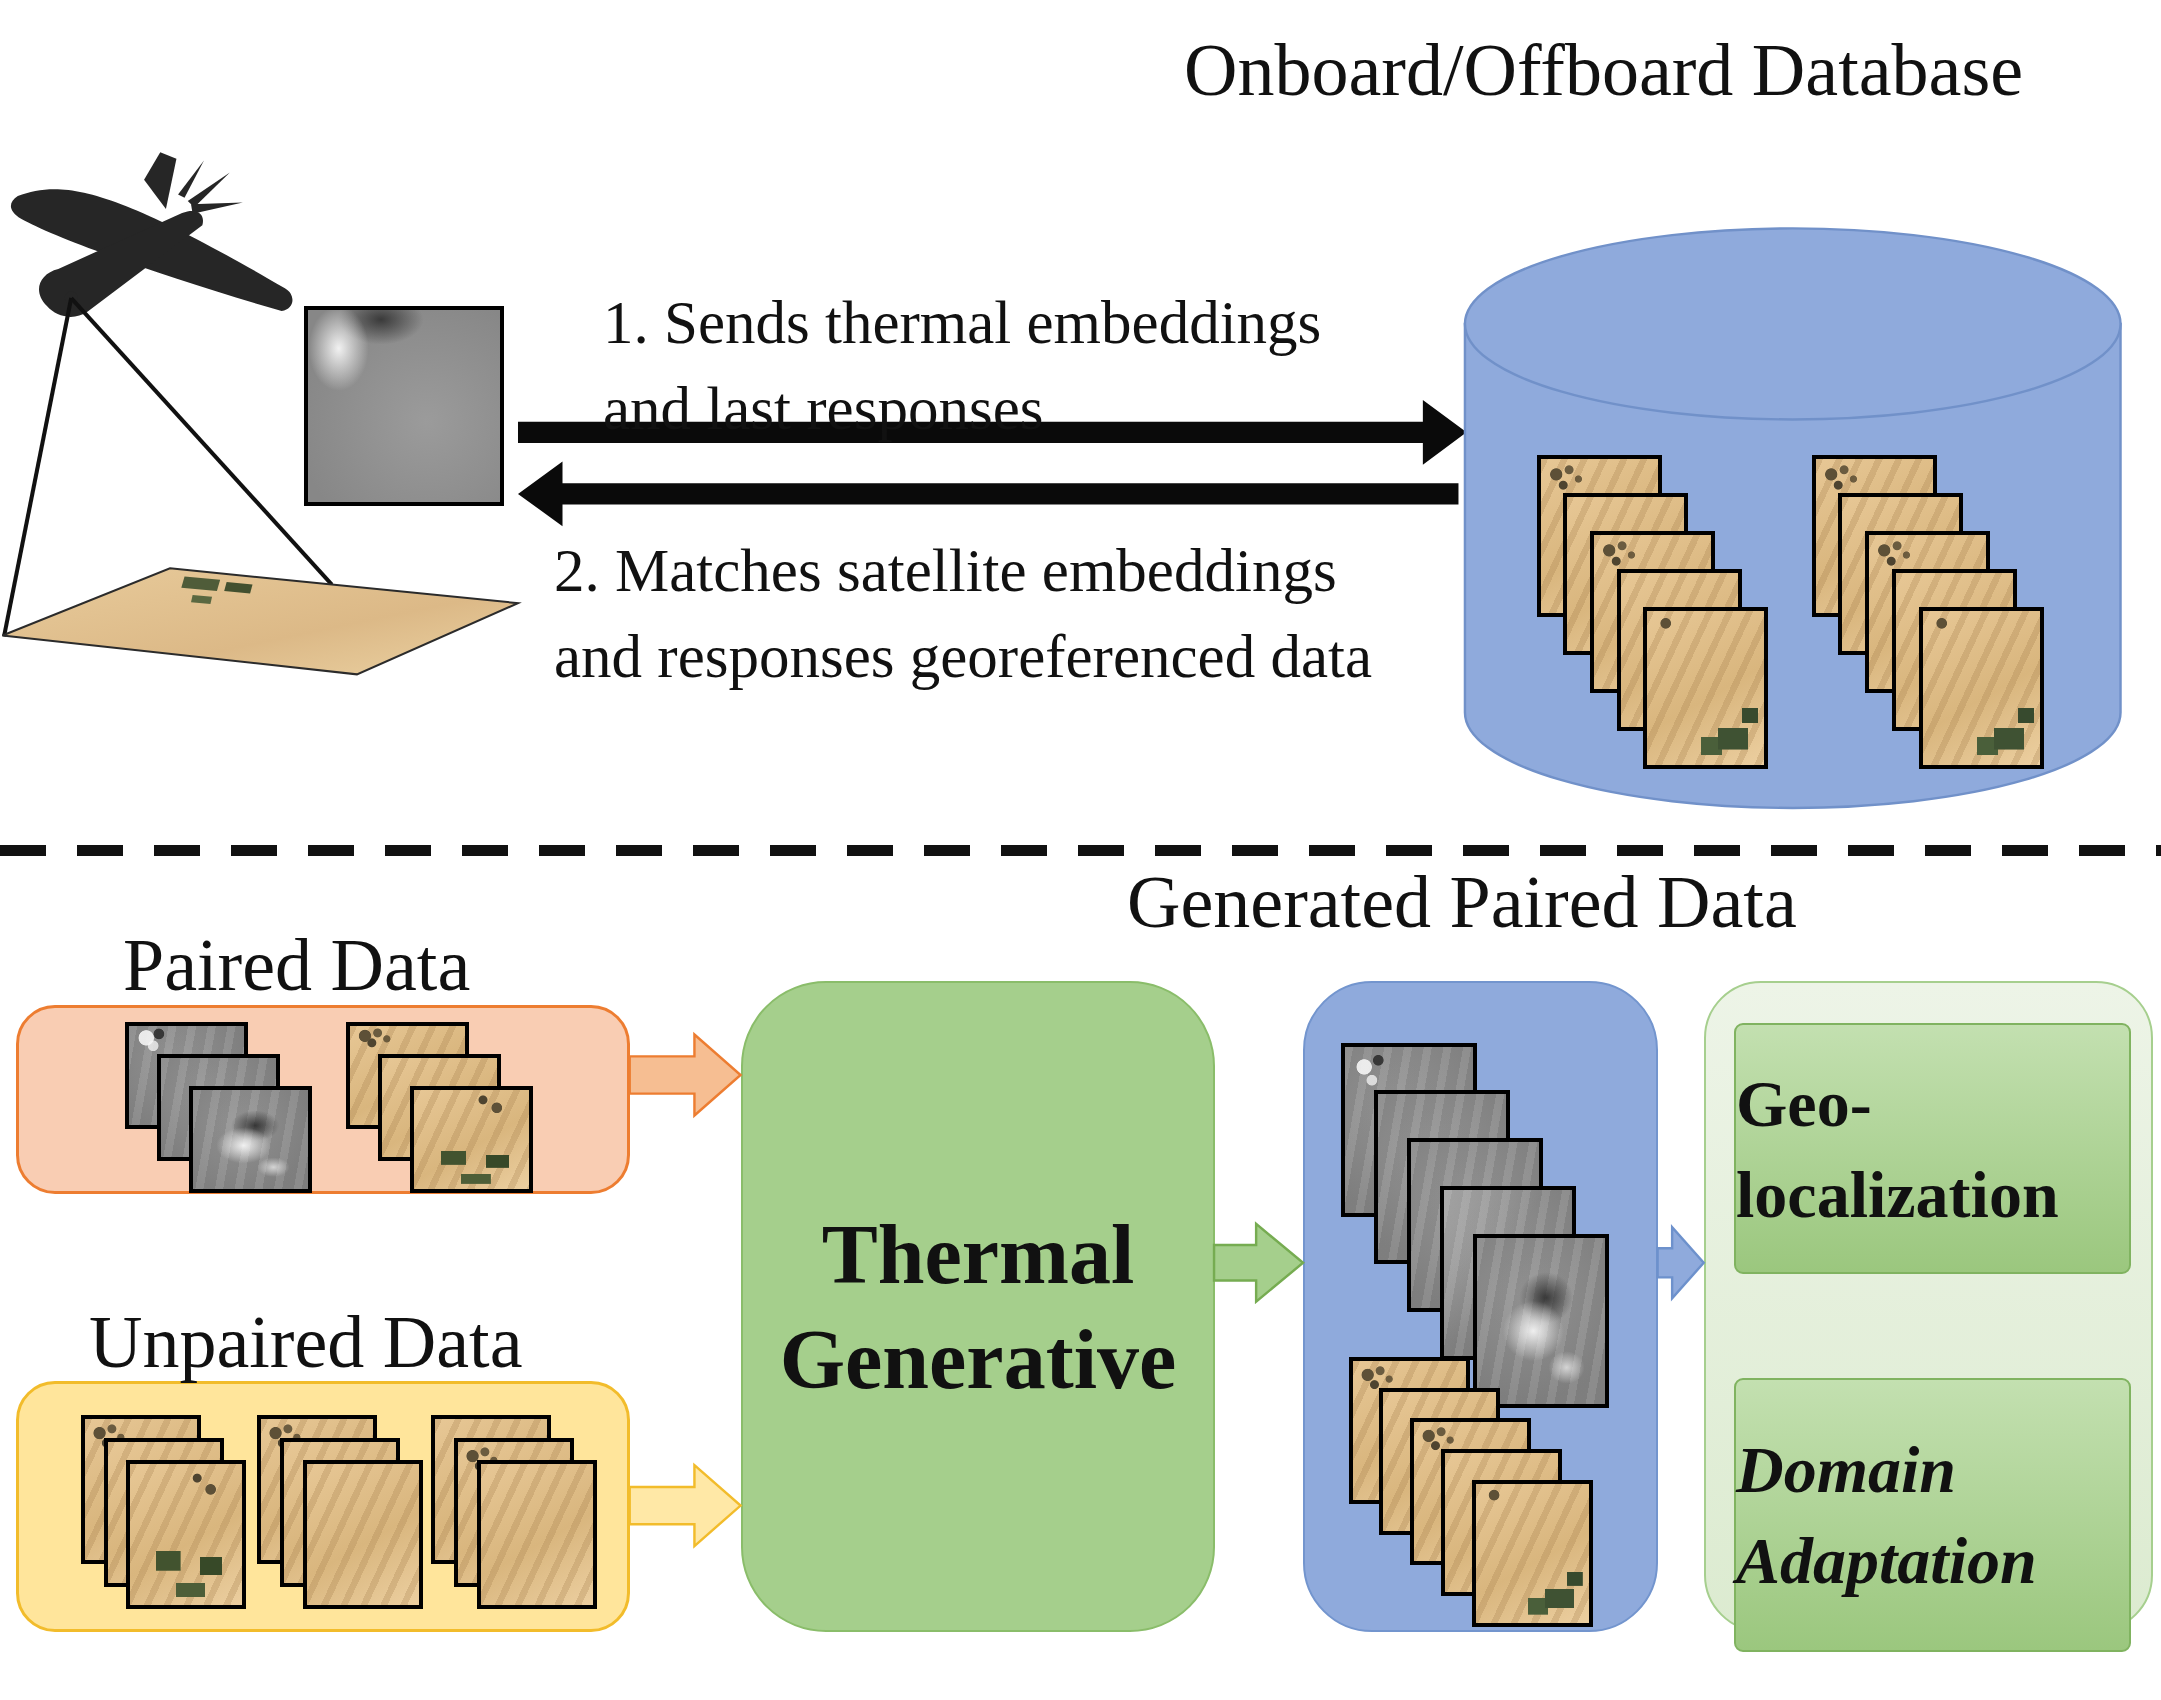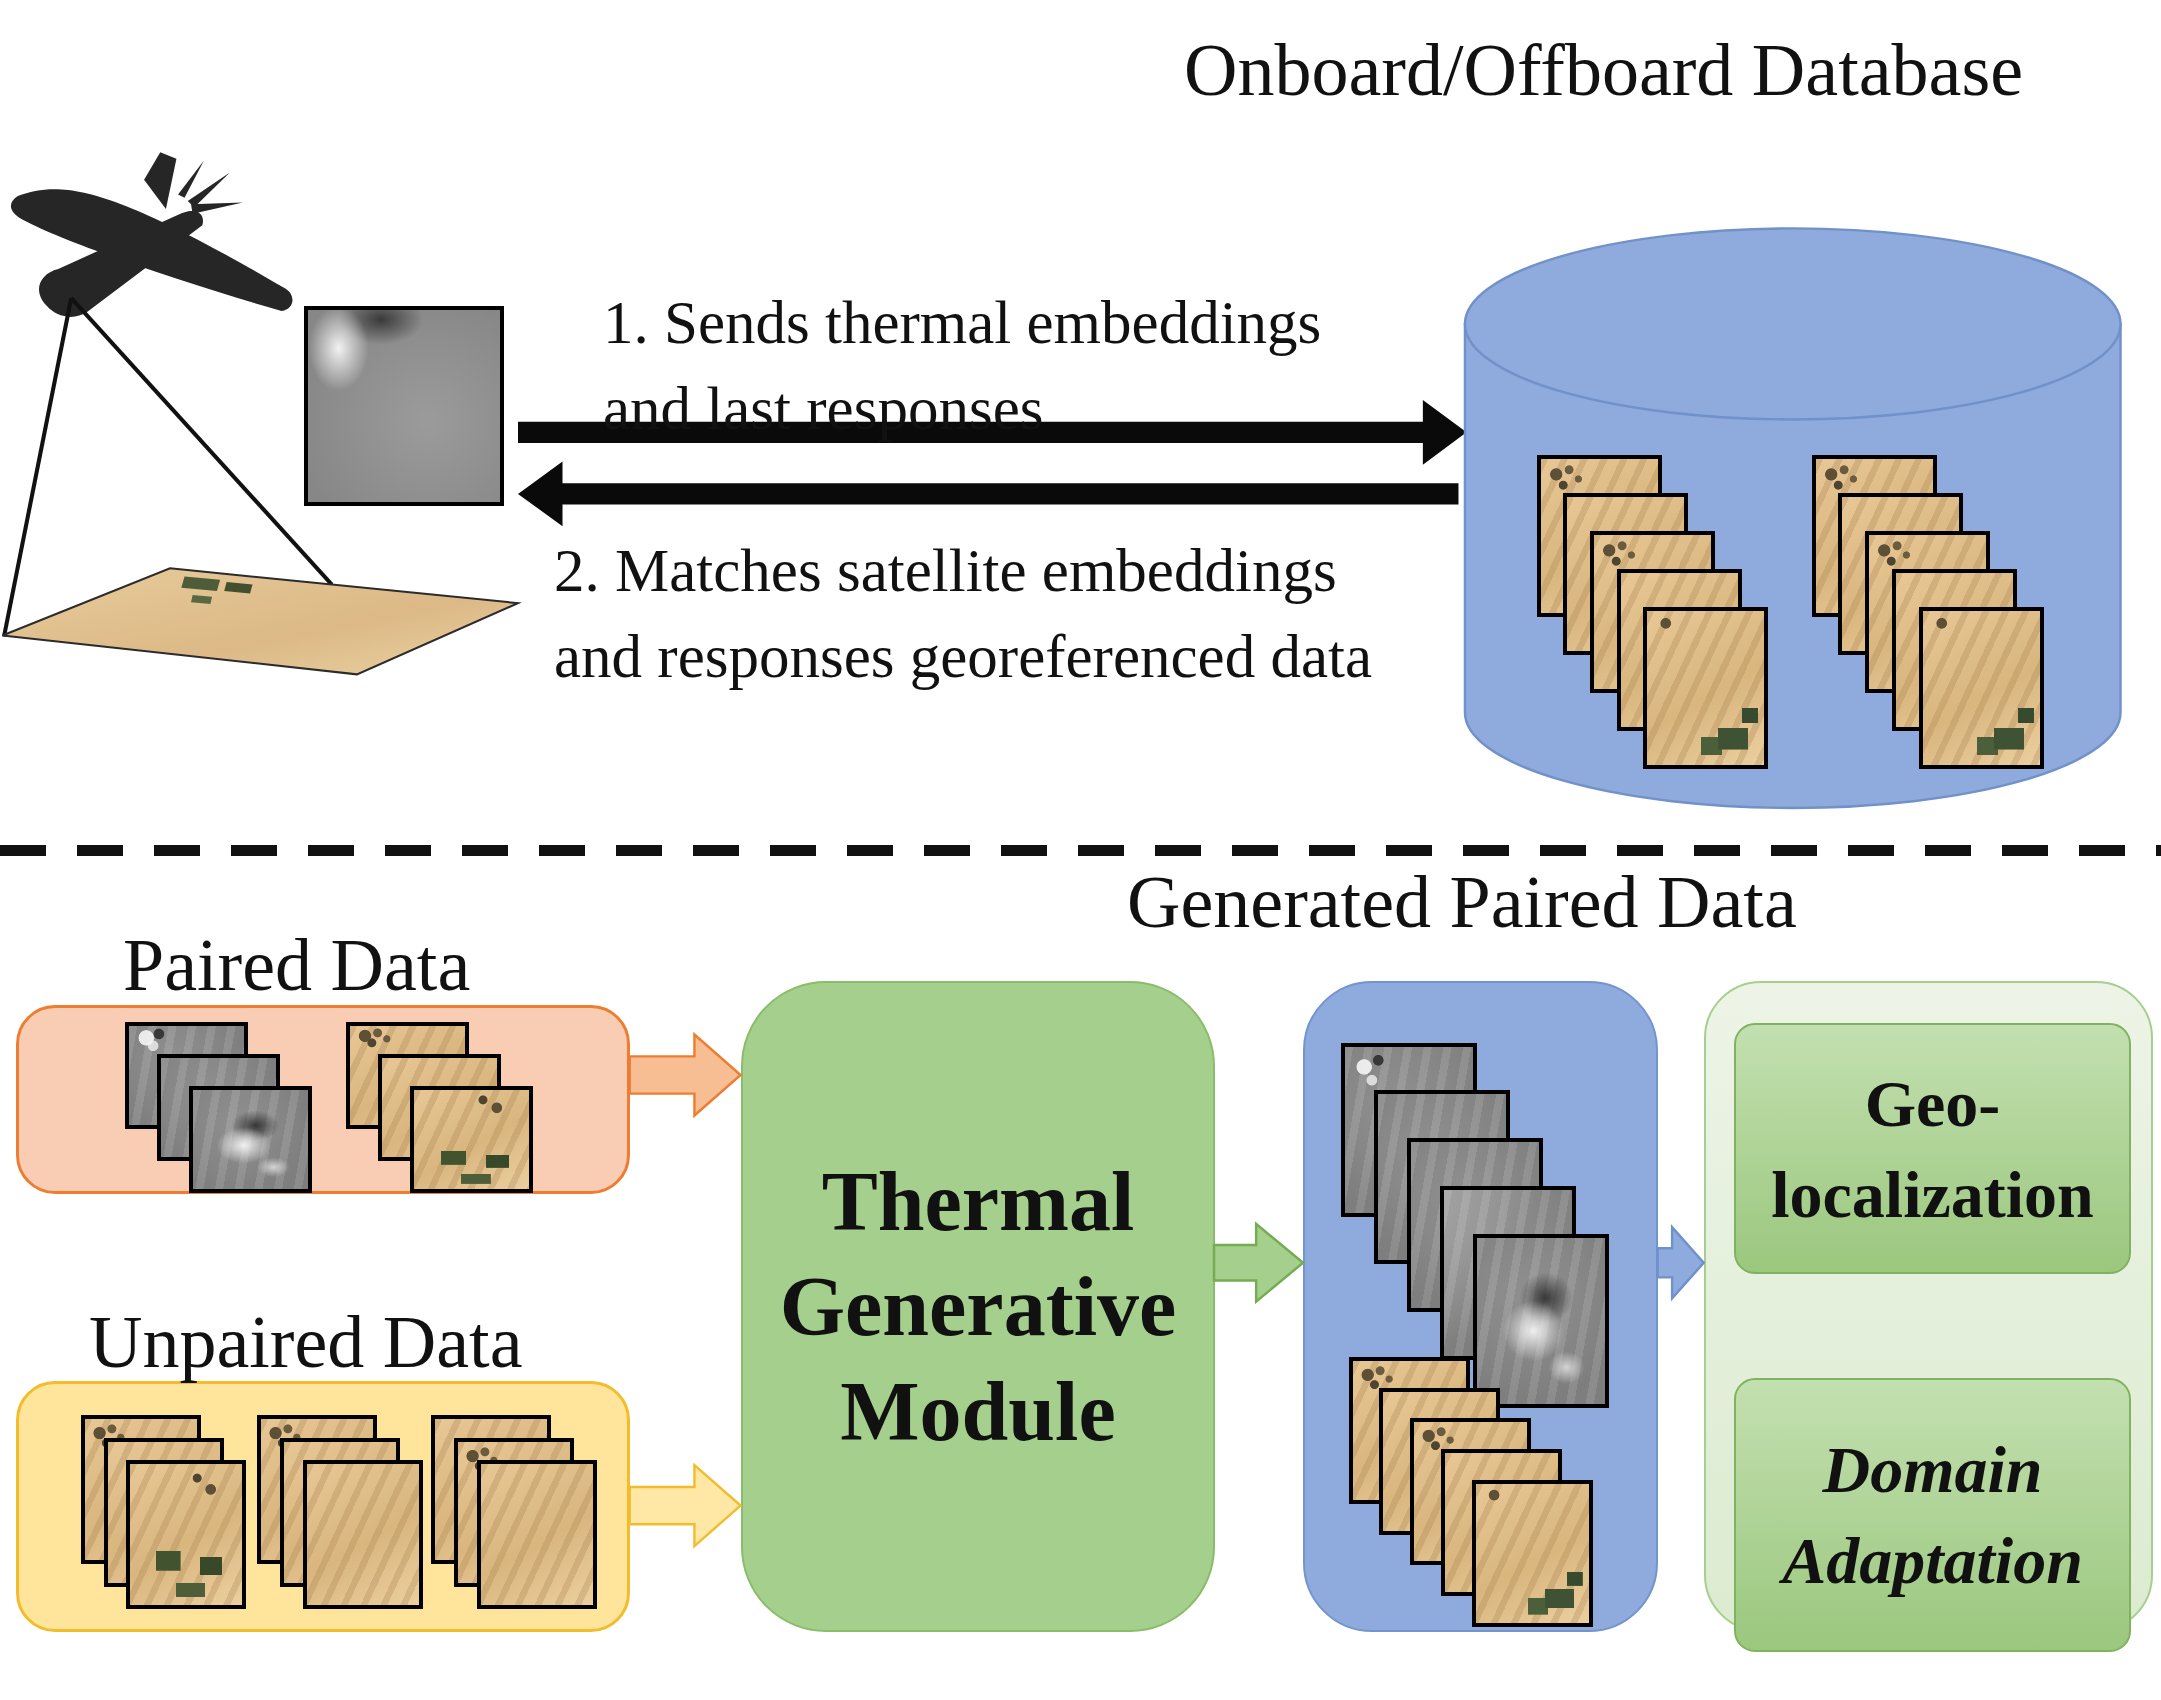--- a/index.html
+++ b/index.html
@@ -19,24 +19,24 @@
   .box-unpaired{left:16px;top:1381px;width:614px;height:251px;border-radius:39px;
      background:var(--unpaired_fill);border:3.2px solid var(--unpaired_stroke);}
   .box-module{left:741px;top:981px;width:474px;height:651px;border-radius:85px;
      background:var(--module_fill);border:2.4px solid var(--module_stroke);
      display:flex;align-items:center;justify-content:center;text-align:center;}
   .box-generated{left:1303px;top:981px;width:355px;height:651px;border-radius:69px;
      background:var(--generated_fill);border:2.4px solid var(--generated_stroke);}
   .box-outputs{left:1704px;top:981px;width:449px;height:651px;border-radius:57px;
      background:linear-gradient(var(--outputs_fill_top),var(--outputs_fill_bottom));
      border:2.4px solid var(--outputs_stroke);}
-  .box-inner{position:absolute;left:28px;width:397px;border-radius:21px;box-sizing:border-box;
+  .box-inner{position:absolute;left:28px;width:397px;border-radius:9px;box-sizing:border-box;
      background:linear-gradient(var(--inner_fill_top),var(--inner_fill_bottom));
      border:2.4px solid var(--inner_stroke);
-     display:flex;flex-direction:column;align-items:center;justify-content:center;text-align:center;}
+     display:flex;flex-direction:column;align-items:flex-start;justify-content:center;text-align:center;}
   .box-geo{top:40px;height:251px;}
   .box-domain{top:395px;height:274px;font-style:italic;}
   .module-line{font-size:84px;line-height:105px;font-weight:bold;}
   .inner-line{font-size:66px;line-height:91px;font-weight:bold;}
 
   .msg{position:absolute;font-size:61px;line-height:86px;white-space:nowrap;}
 
   .divider{position:absolute;left:0;top:845px;width:2161px;height:10.5px;
      background:repeating-linear-gradient(90deg,var(--ink) 0 46px,transparent 46px 77px);}
 
@@ -93,21 +93,20 @@
             --tgray:repeating-linear-gradient(100deg,rgba(255,255,255,.05) 0 8px,rgba(0,0,0,.06) 8px 19.4px),radial-gradient(circle at 40% 35%,#999999,#868686 78%);">
 
   <div class="layer-boxes abs" style="left:0;top:0;width:100%;height:100%;">
     <div class="panel box-paired"></div>
     <div class="panel box-unpaired"></div>
 
     <div class="panel box-module">
       <div>
         <div class="module-line">Thermal</div>
         <div class="module-line">Generative</div>
-        <div class="module-line">Module</div>
       </div>
     </div>
 
     <div class="panel box-generated"></div>
 
     <div class="panel box-outputs">
       <div class="box-inner box-geo">
         <div class="inner-line">Geo-</div>
         <div class="inner-line">localization</div>
       </div>

